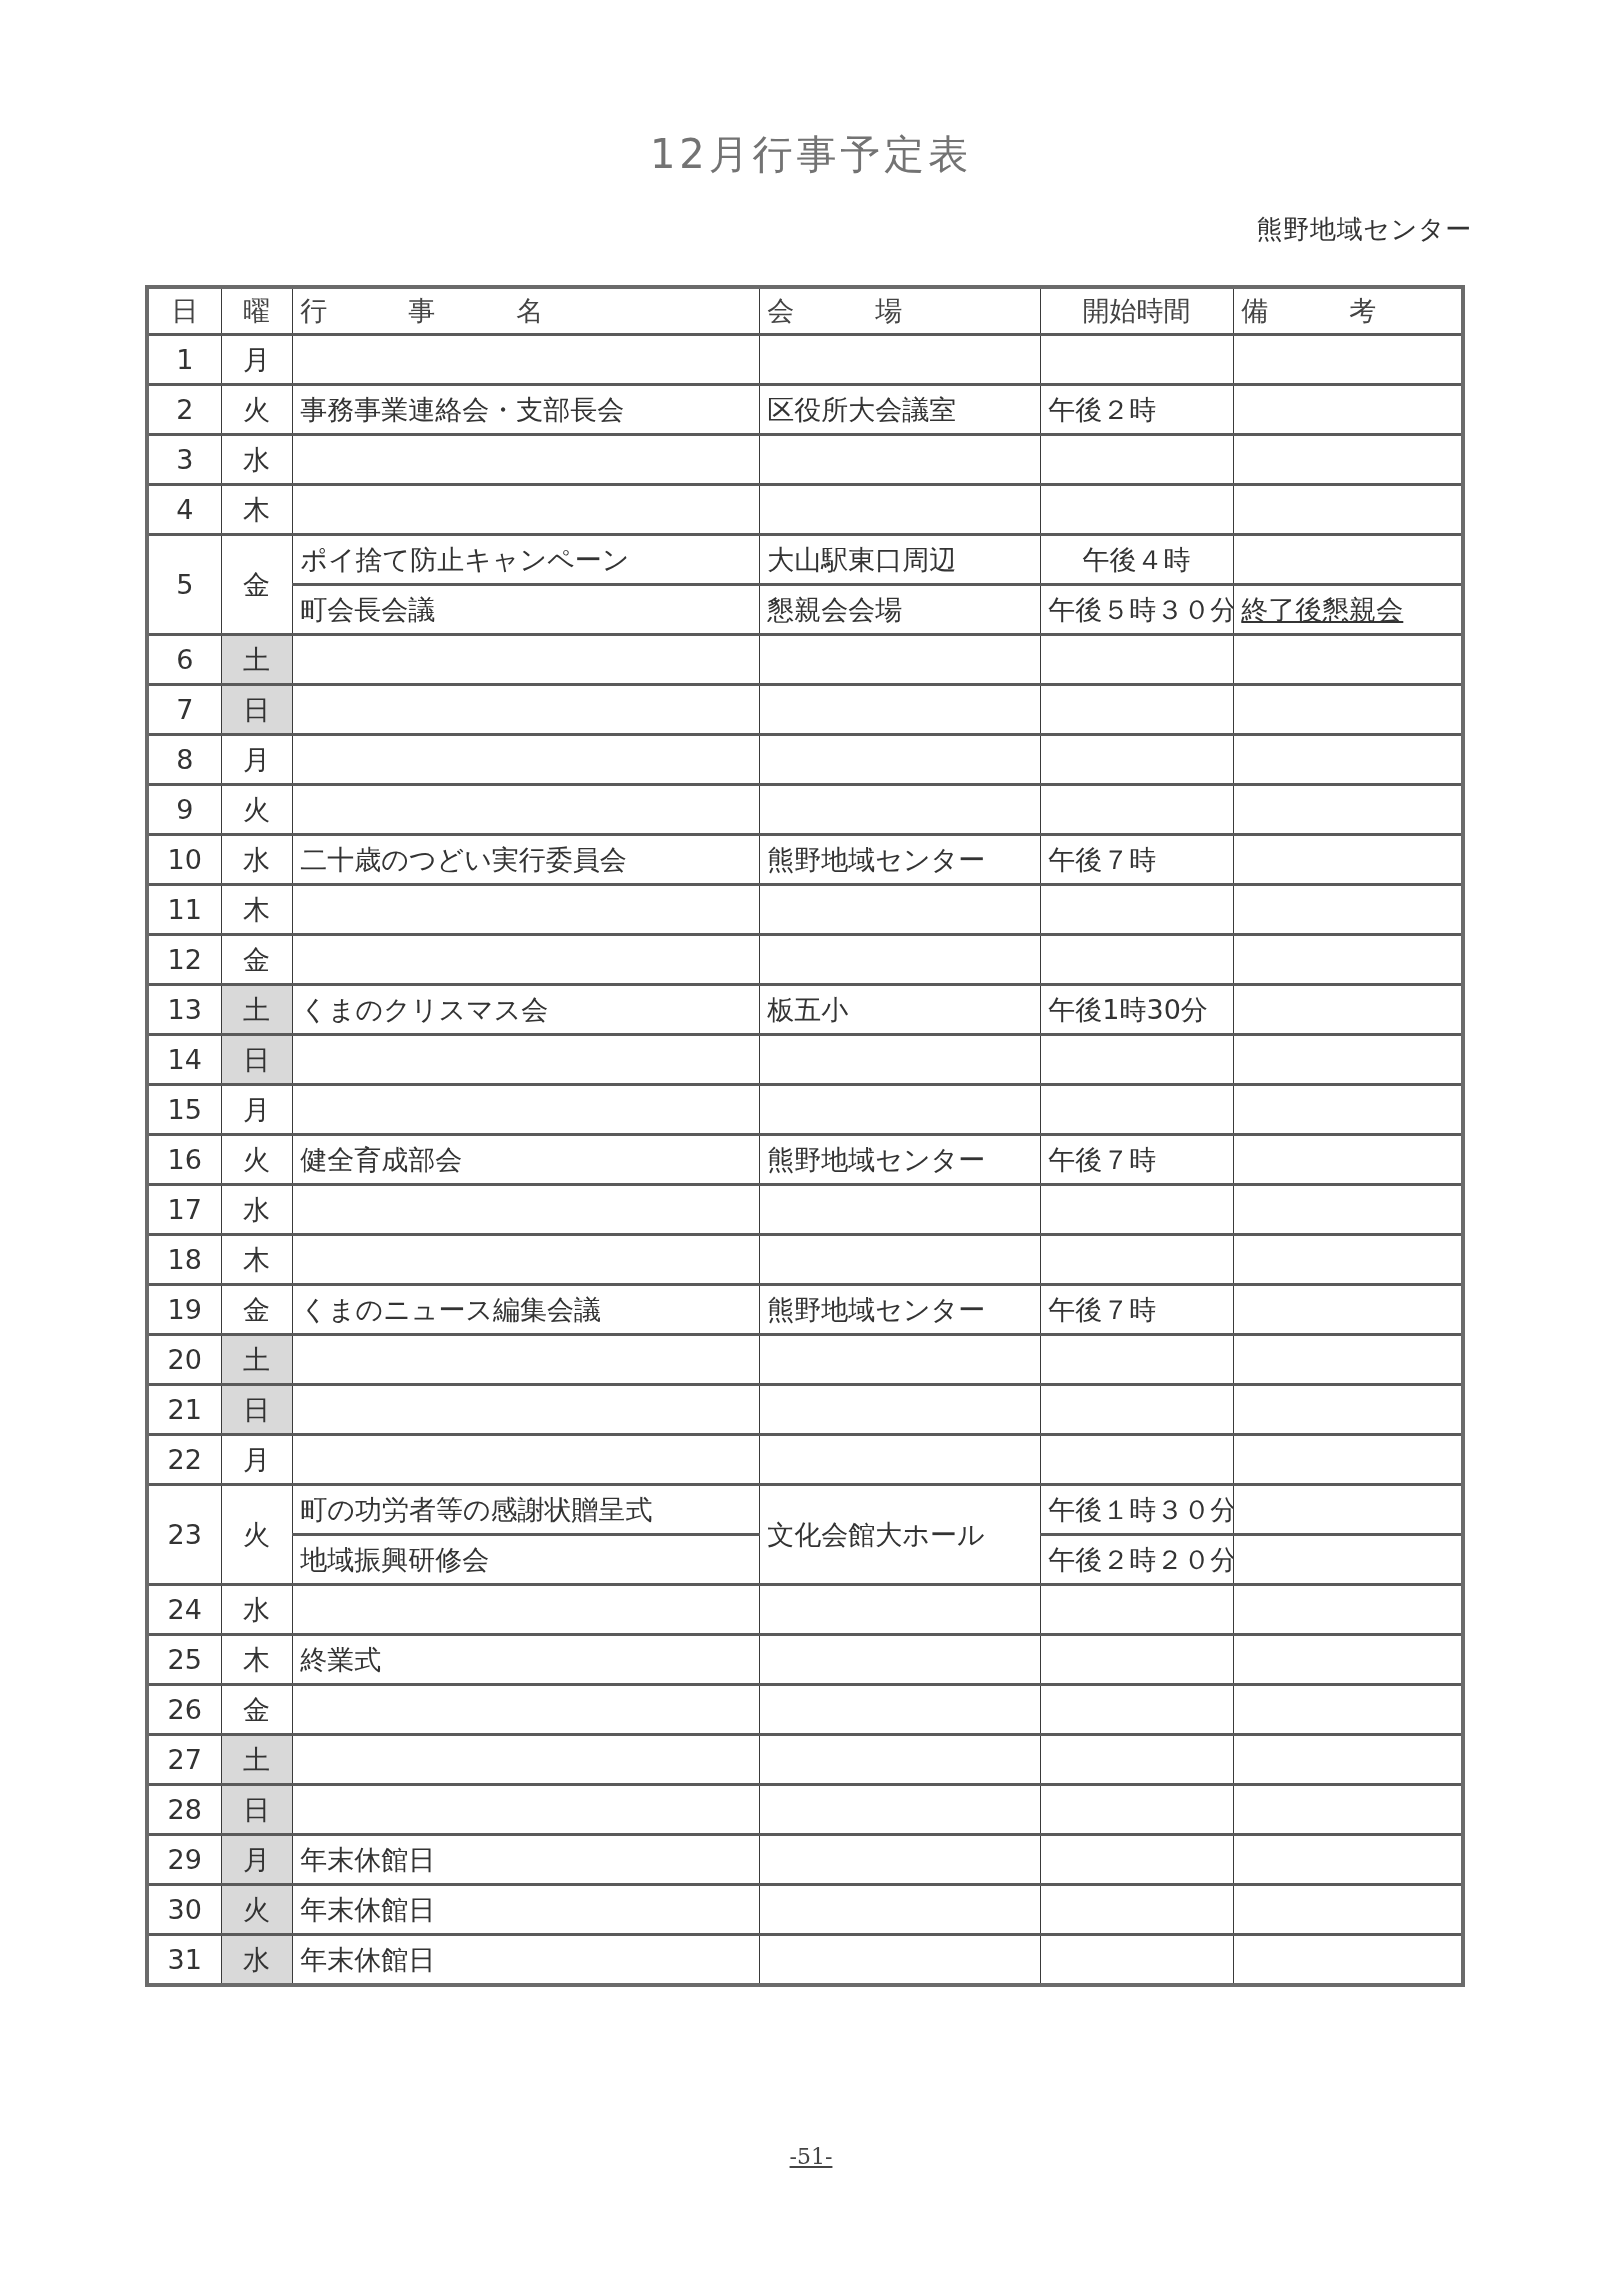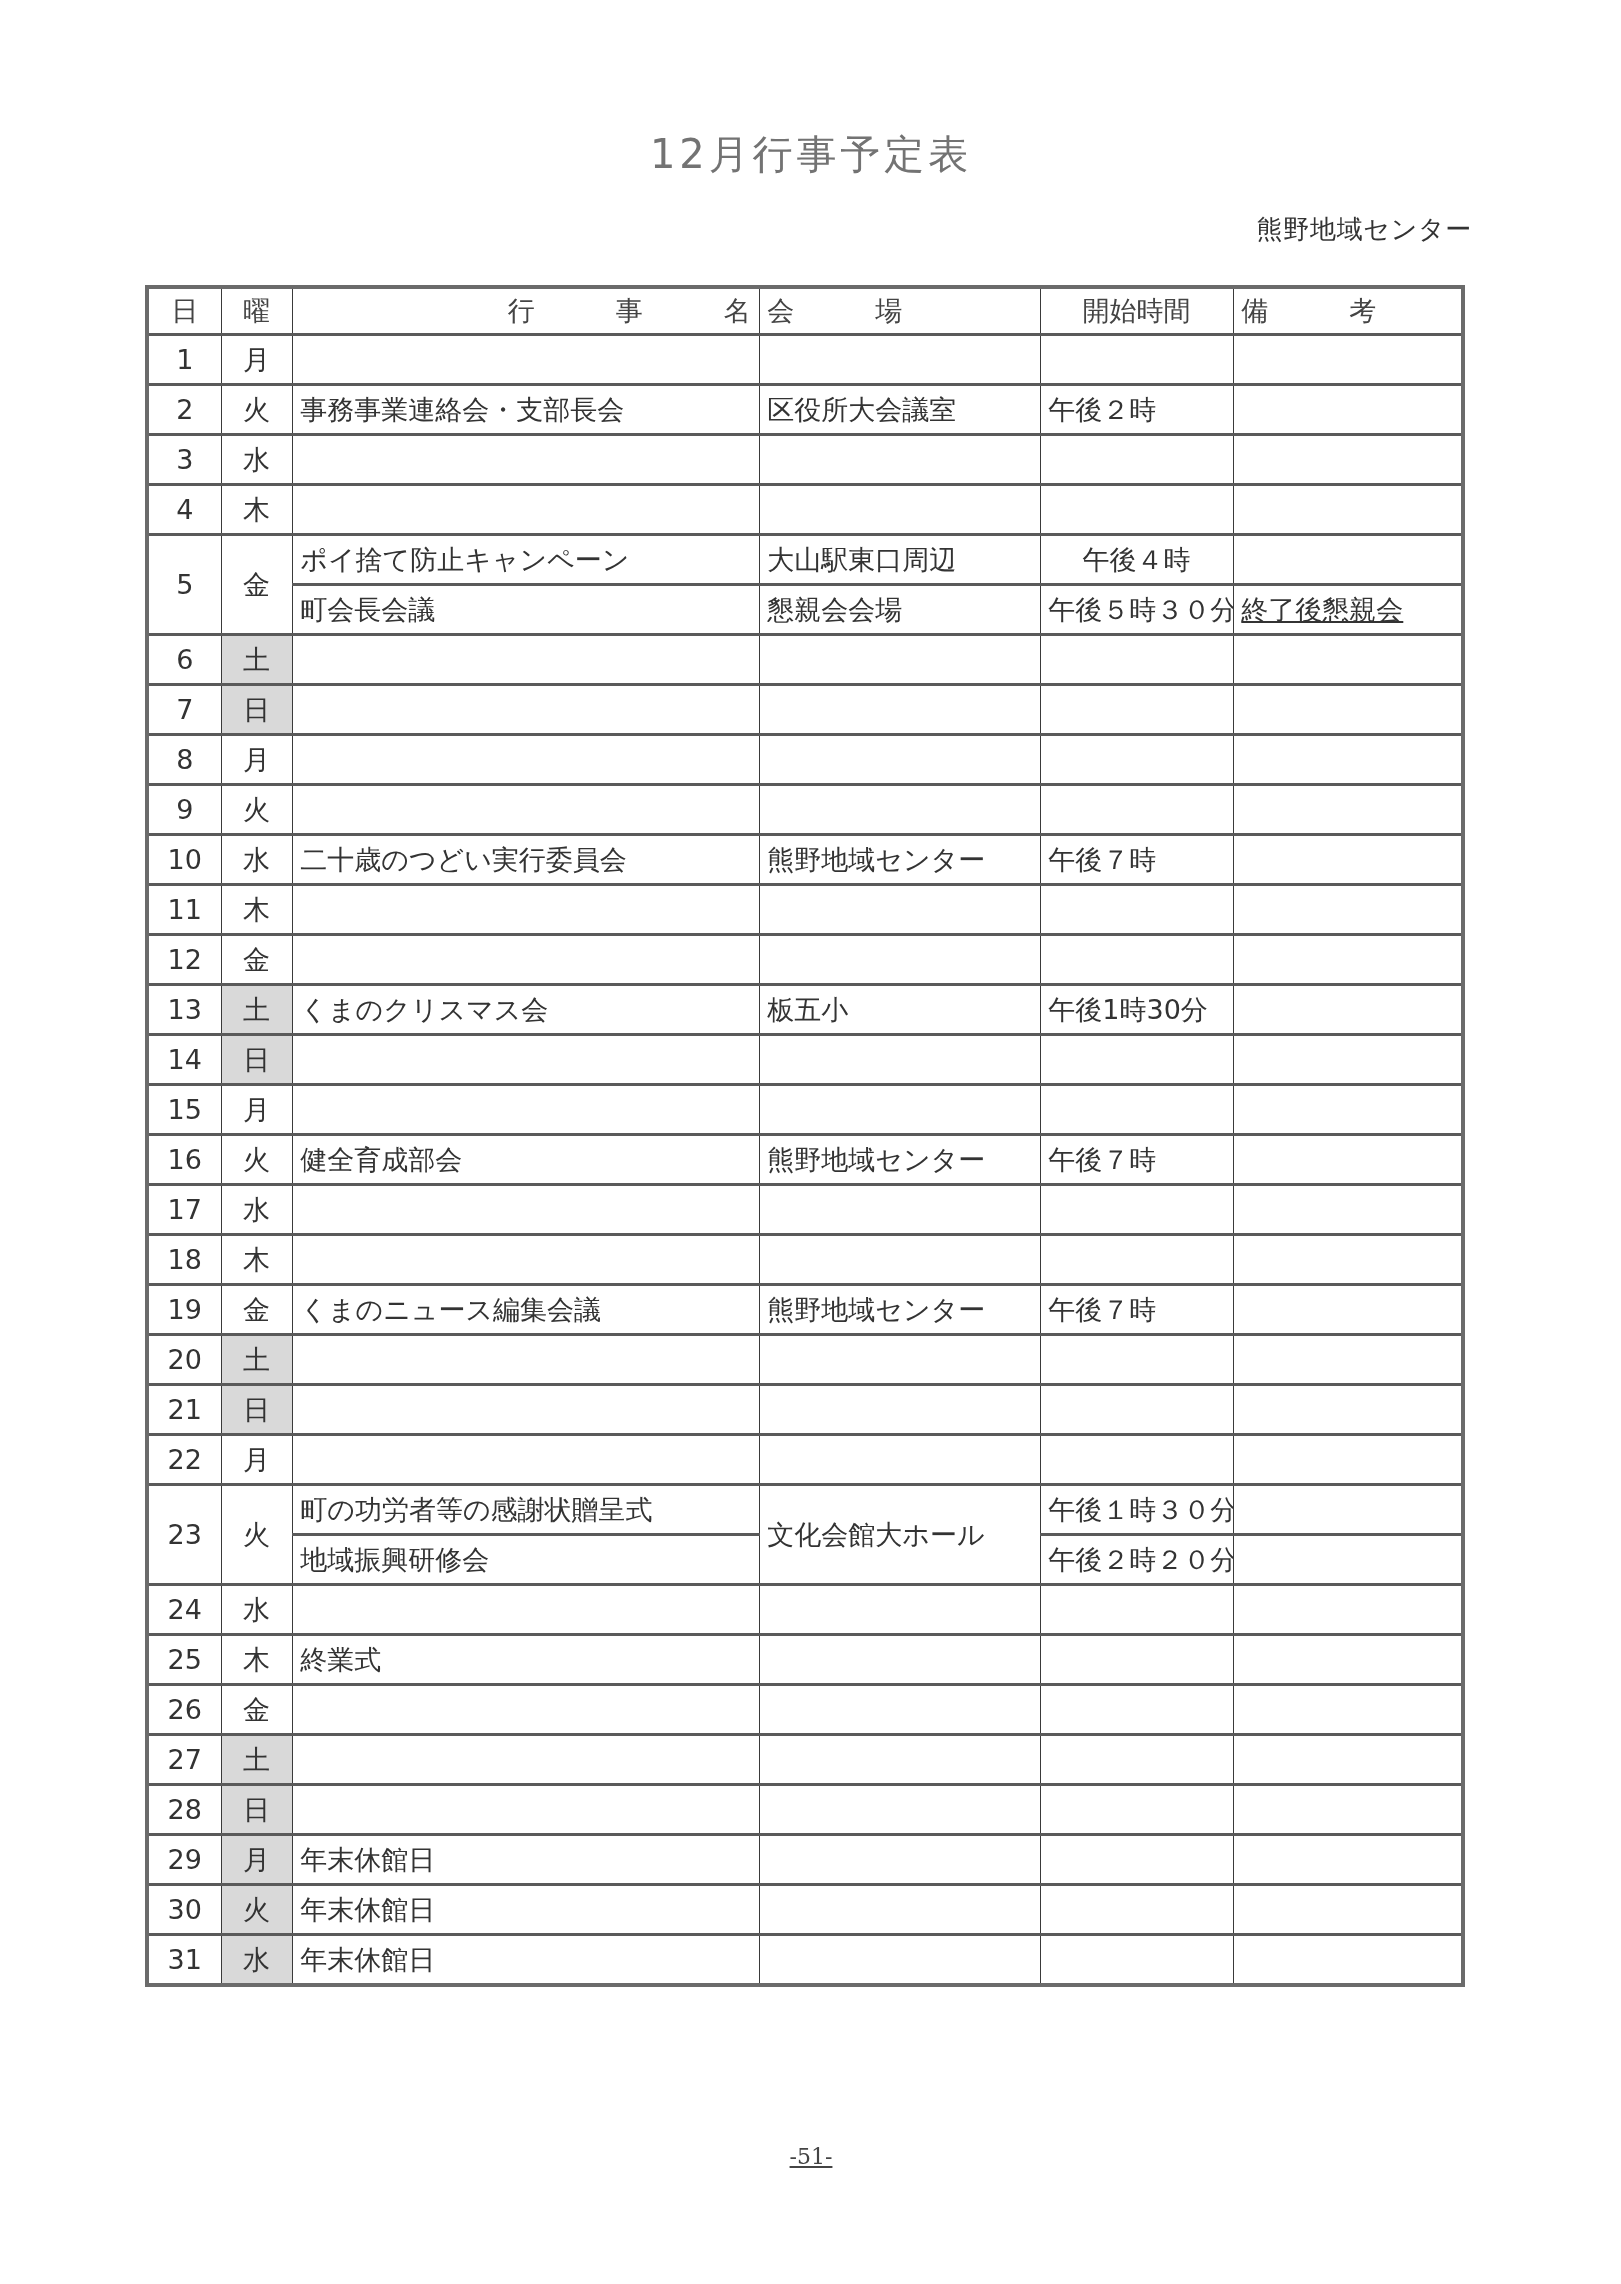--- a/index.html
+++ b/index.html
@@ -64,21 +64,21 @@
     <col style="width:71px">
     <col style="width:467px">
     <col style="width:281px">
     <col style="width:193px">
     <col style="width:230px">
   </colgroup>
   <thead>
     <tr>
       <th class="c-day">日</th>
       <th class="c-wd">曜</th>
-      <th style="text-align:right">行　　　事　　　名</th>
+      <th style="text-align:left">行　　　事　　　名</th>
       <th style="text-align:left">会　　　場</th>
       <th style="">開始時間</th>
       <th style="text-align:left">備　　　考</th>
     </tr>
   </thead>
   <tbody id="schedule-body">
       <tr>
         <td class="c-day" rowspan="1">1</td>
         <td class="c-wd" rowspan="1">月</td>
         <td></td>

